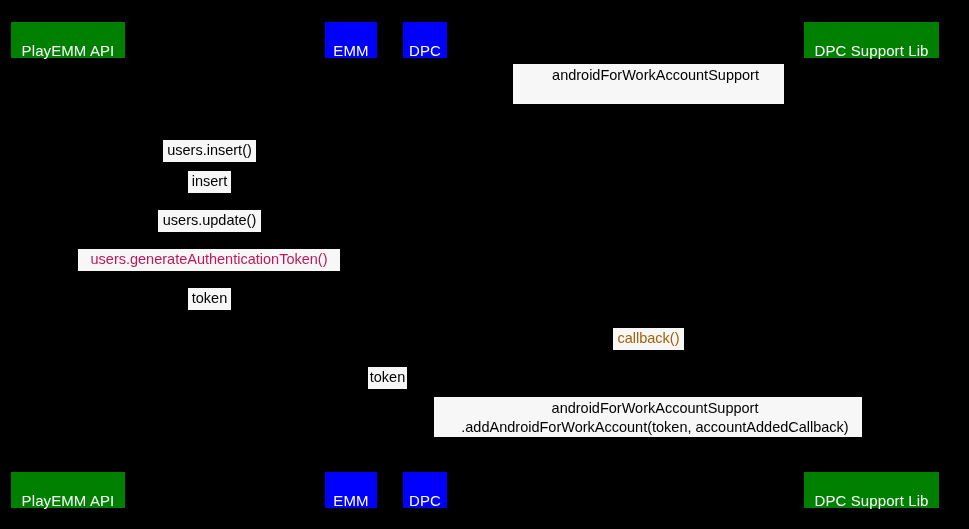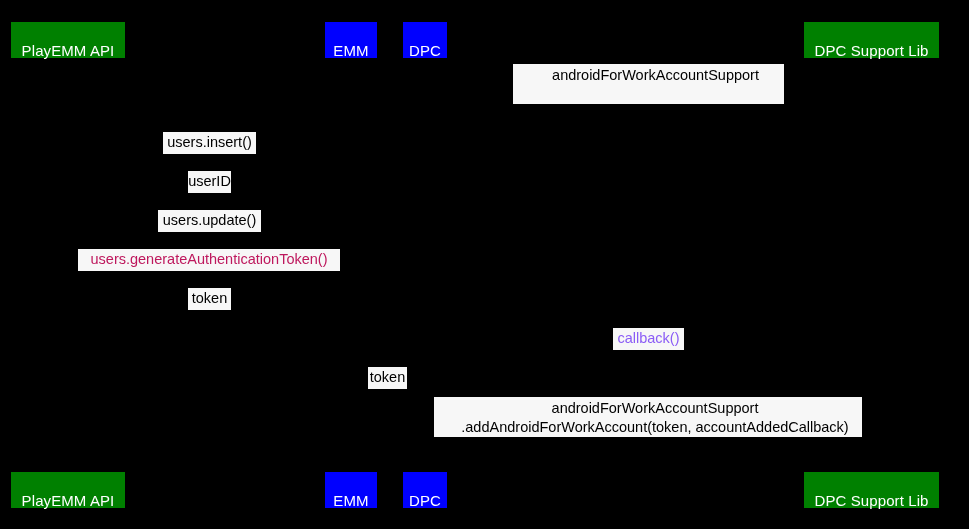--- a/index.html
+++ b/index.html
@@ -95,22 +95,22 @@
       </div>
       <div class="actor-box blue" style="left: 403px; top: 472px; width: 44px; height: 36px; background: rgb(0, 0, 255); color: rgb(255, 255, 255);">
         <span>DPC</span>
       </div>
       <div class="actor-box green" style="left: 804px; top: 472px; width: 135px; height: 36px; background: rgb(0, 128, 0); color: rgb(255, 255, 255);">
         <span>DPC Support Lib</span>
       </div>
     </div>
   <div id="messages">
       <div class="msg-label two-line" style="left: 513px; top: 64px; width: 271px; height: 40px; background: rgb(247, 247, 247); color: rgb(0, 0, 0);"><span class="ln l1">androidForWorkAccountSupport</span></div>
-      <div class="msg-label" style="left: 163px; top: 132px; width: 93px; height: 22px; background: rgb(247, 247, 247); color: rgb(0, 0, 0);"><span class="ln l1">users.insert()</span></div>
-      <div class="msg-label" style="left: 188px; top: 171px; width: 43px; height: 22px; background: rgb(247, 247, 247); color: rgb(0, 0, 0);"><span class="ln l1">userID</span></div>
+      <div class="msg-label" style="left: 163px; top: 140px; width: 93px; height: 22px; background: rgb(247, 247, 247); color: rgb(0, 0, 0);"><span class="ln l1">users.insert()</span></div>
+      <div class="msg-label" style="left: 188px; top: 171px; width: 43px; height: 22px; background: rgb(247, 247, 247); color: rgb(0, 0, 0);"><span class="ln l1">insert</span></div>
       <div class="msg-label" style="left: 158px; top: 210px; width: 103px; height: 22px; background: rgb(247, 247, 247); color: rgb(0, 0, 0);"><span class="ln l1">users.update()</span></div>
       <div class="msg-label" style="left: 78px; top: 249px; width: 262px; height: 22px; background: rgb(247, 247, 247); color: #be185d;"><span class="ln l1">users.generateAuthenticationToken()</span></div>
       <div class="msg-label" style="left: 188px; top: 288px; width: 43px; height: 22px; background: rgb(247, 247, 247); color: rgb(0, 0, 0);"><span class="ln l1">token</span></div>
-      <div class="msg-label" style="left: 613px; top: 328px; width: 71px; height: 22px; background: rgb(247, 247, 247); color: #8b5cf6;"><span class="ln l1">callback()</span></div>
+      <div class="msg-label" style="left: 613px; top: 328px; width: 71px; height: 22px; background: rgb(247, 247, 247); color: #a16207;"><span class="ln l1">callback()</span></div>
       <div class="msg-label" style="left: 368px; top: 367px; width: 39px; height: 22px; background: rgb(247, 247, 247); color: rgb(0, 0, 0);"><span class="ln l1">token</span></div>
       <div class="msg-label two-line" style="left: 434px; top: 397px; width: 428px; height: 40px; background: rgb(247, 247, 247); color: rgb(0, 0, 0);"><span class="ln l1">androidForWorkAccountSupport</span><span class="ln l2">.addAndroidForWorkAccount(token, accountAddedCallback)</span></div>
     </div>
 </div>
 
 </body></html>

